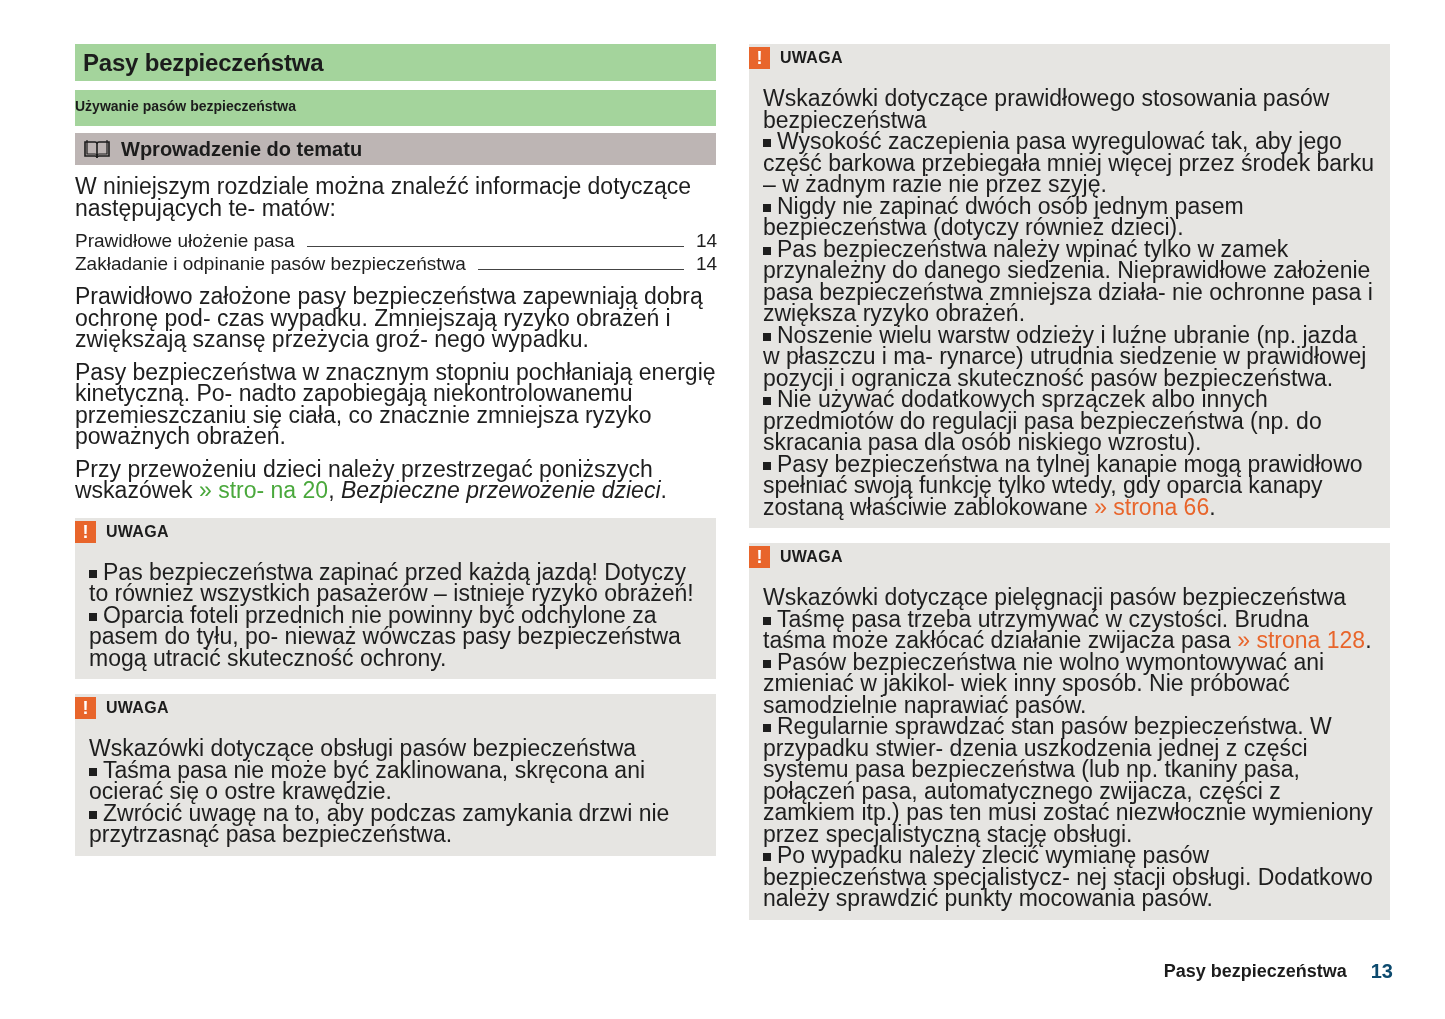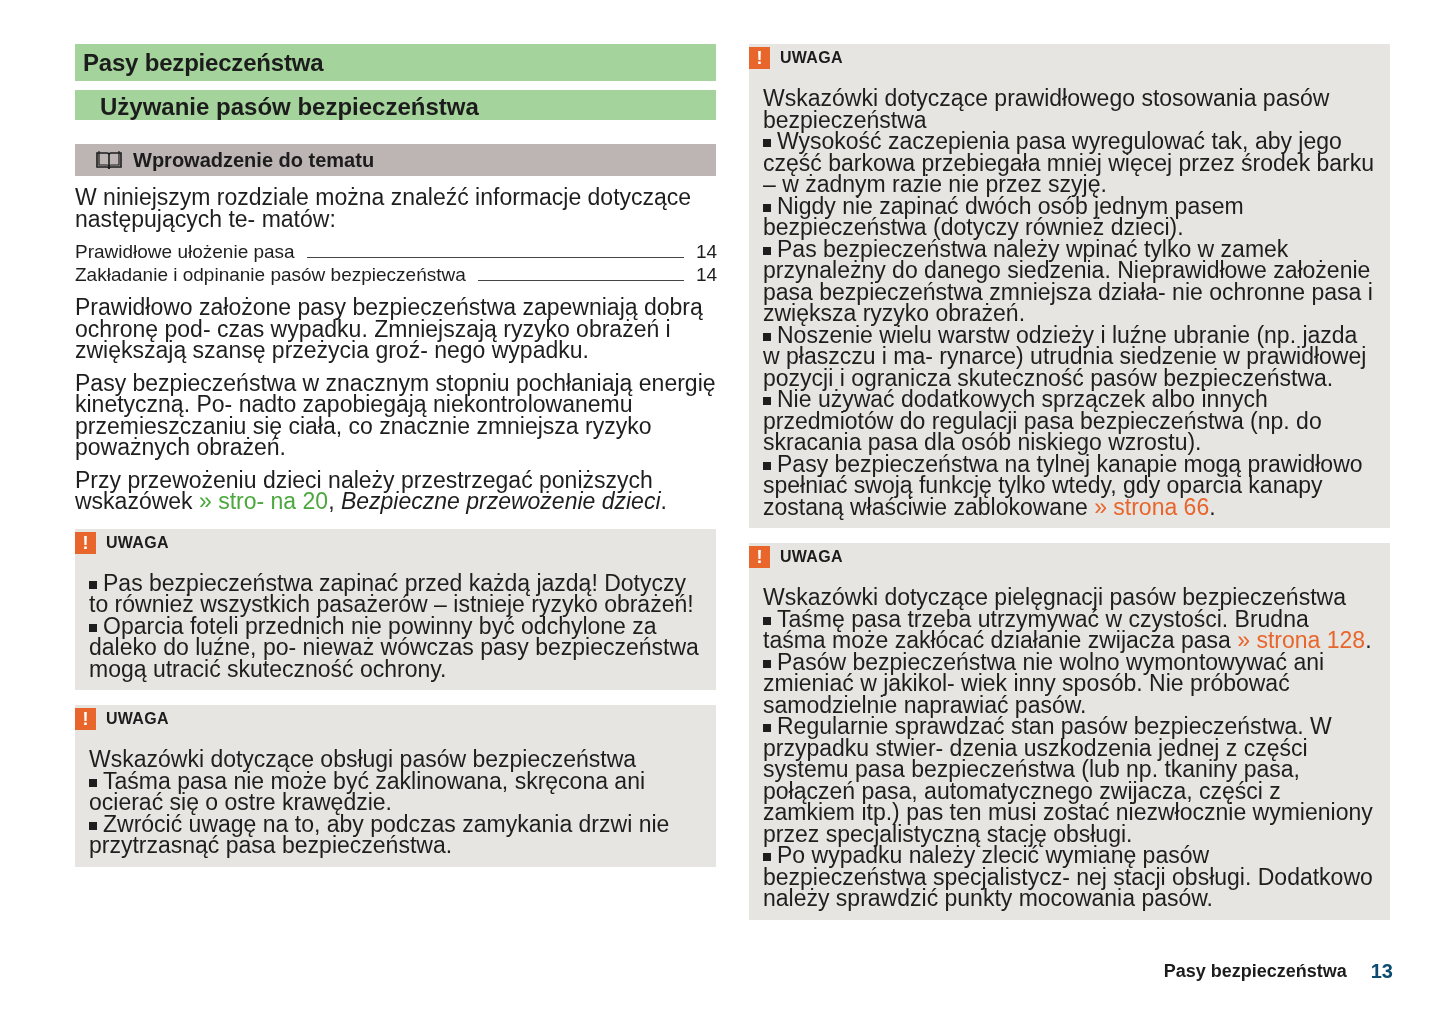--- a/index.html
+++ b/index.html
@@ -3,22 +3,22 @@
 <meta charset="utf-8">
 <style>
   * { box-sizing: border-box; margin: 0; padding: 0; }
   html, body { width: 1445px; height: 1019px; background: #ffffff; overflow: hidden; }
   body { position: relative; font-family: "Liberation Sans", "DejaVu Sans", sans-serif; color: #1e1e1e; }
   .col { position: absolute; top: 44px; }
   .col-left { left: 75px; width: 641px; }
   .col-right { left: 749px; width: 641px; }
 
   .h1 { background: #a4d49c; height: 37px; padding: 0 8px; font-size: 24px; font-weight: bold; line-height: 38px; color: #1c1c1c; letter-spacing: -0.2px; }
-  .h2 { background: #a4d49c; height: 30px; margin-top: 9px; padding: 0 25px; font-size: 24px; font-weight: bold; line-height: 33px; color: #1c1c1c; }
-  .h3 { background: #bdb5b4; height: 32px; margin-top: 24px; padding: 0 20px; font-size: 20px; font-weight: bold; line-height: 33px; color: #1c1c1c; display: flex; align-items: center; }
+  .h2 { background: #a4d49c; height: 36px; margin-top: 9px; padding: 0 0; font-size: 14px; font-weight: bold; line-height: 33px; color: #1c1c1c; }
+  .h3 { background: #bdb5b4; height: 32px; margin-top: 7px; padding: 0 8px; font-size: 20px; font-weight: bold; line-height: 33px; color: #1c1c1c; display: flex; align-items: center; }
   .h3 .book { width: 28px; height: 20px; margin-right: 10px; display: inline-block; }
 
   p.body { font-size: 23px; line-height: 21.5px; margin-top: 11px; color: #1e1e1e; }
   .intro { margin-top: 11px; }
 
   .toc { margin-top: 10px; }
   .toc-row { display: flex; align-items: flex-end; font-size: 19px; line-height: 23px; height: 23px; }
   .toc-row .lbl { white-space: nowrap; }
   .toc-row .leader { flex: 1; border-bottom: 1px solid #444; margin: 0 12px 5px 12px; }
   .toc-row .pg { width: 20px; text-align: right; }
@@ -76,21 +76,21 @@
     <span>Przy przewożeniu dzieci należy przestrzegać poniższych wskazówek </span><span class="link-green">» stro- na 20</span><span>, </span><em>Bezpieczne przewożenie dzieci</em><span>.</span>
   </p>
 
   <div class="warn" style="margin-top:16px;">
     <div class="warn-head">
       <span class="warn-icon">!</span>
       <span class="warn-title">UWAGA</span>
     </div>
     <div class="warn-text">
       <span class="line"><span class="bullet"></span><span>Pas bezpieczeństwa zapinać przed każdą jazdą! Dotyczy to również wszystkich pasażerów – istnieje ryzyko obrażeń!</span></span>
-      <span class="line"><span class="bullet"></span><span>Oparcia foteli przednich nie powinny być odchylone za daleko do luźne, po- nieważ wówczas pasy bezpieczeństwa mogą utracić skuteczność ochrony.</span></span>
+      <span class="line"><span class="bullet"></span><span>Oparcia foteli przednich nie powinny być odchylone za pasem do tyłu, po- nieważ wówczas pasy bezpieczeństwa mogą utracić skuteczność ochrony.</span></span>
     </div>
   </div>
 
   <div class="warn" style="margin-top:15px;">
     <div class="warn-head">
       <span class="warn-icon">!</span>
       <span class="warn-title">UWAGA</span>
     </div>
     <div class="warn-text">
       <span class="line">Wskazówki dotyczące obsługi pasów bezpieczeństwa</span>

